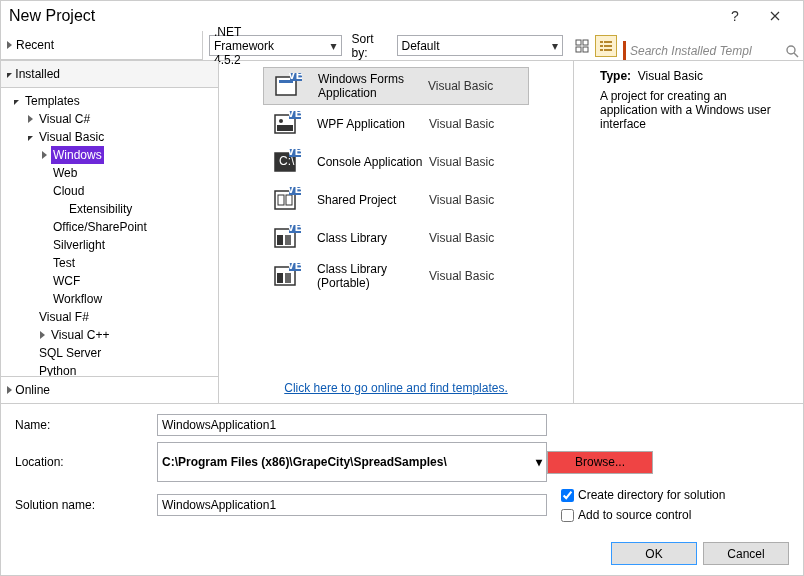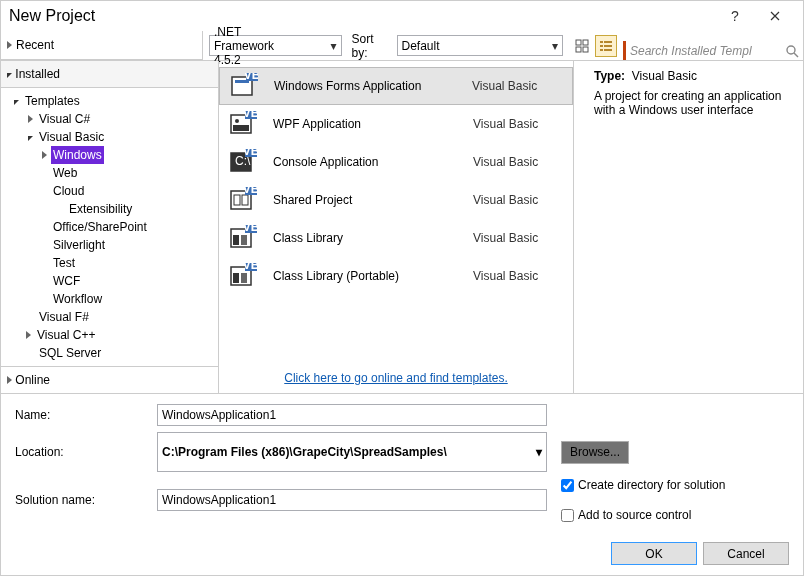--- a/index.html
+++ b/index.html
@@ -14,51 +14,51 @@
 .center-toolbar { flex: 1; display: flex; align-items: center; padding: 0 6px; gap: 4px;}
 .combo { border: 1px solid #abadb3; background: #fff; height: 21px; display: flex; align-items: center; padding: 0 4px; gap: 48px; }
 .combo .arrow { margin-left: 6px; color: #333; }
 .sortlabel { margin: 0 2px 0 6px; }
 .view-btns { display: flex; gap: 2px; margin-left: 4px; }
 .view-btn { width: 22px; height: 22px; border: 1px solid transparent; display: flex; align-items: center; justify-content: center; }
 .view-btn.active { border-color: #c9a83c; background: #fdf1ce; }
 .searchbox { flex: 0 0 132px; border-left: 3px solid #c2410c; display: flex; align-items: center; padding: 0 4px; margin-top: 10px; }
 .searchbox input { border: none; outline: none; flex: 1; font-size: 12px; color: #333; }
 .searchbox input::placeholder { color: #888; font-style: italic; }
-.main { flex: 1; display: flex; min-height: 0; }
+.main { flex: 1; display: flex; min-height: 0; gap: 44px; }
 .sidebar { width: 218px; border-right: 1px solid #ccc; display: flex; flex-direction: column; }
 .sidebar-section { border-bottom: 1px solid #ccc; padding: 6px; display: flex; align-items: center; }
 .sidebar-section.active { background: #f5f5f5; }
 .tree-wrap { flex: 1; overflow: hidden; padding: 4px 0; }
 .tree { list-style: none; }
 .tree li { white-space: nowrap; line-height: 18px;  }
 .tree .row { display: flex; align-items: center; height: 18px; padding-right: 4px; cursor: default; }
 .tree .tw { width: 14px; display: inline-flex; justify-content:center; color: #666; }
 .tree .label { padding: 0 2px; }
 .tree .selected { background: #6d28d9; color: #fff; }
 .center { flex: 1; display: flex; flex-direction: column; min-width: 0; }
 .template-list { flex: 1; overflow: auto; padding: 6px 0; }
 .template-row { display: flex; align-items: center; height: 38px; padding: 0 10px; }
 .template-row.selected { background: #e5e5e5; border: 1px solid #bbb;  }
 .template-row .ticon { width: 26px; height: 26px; margin-right: 18px; position: relative; flex-shrink:0; }
 .template-row .tname { flex: 1; }
 .template-row .tlang { width: 90px; text-align: left; color: #333; }
 .online-link { text-align: center; padding: 8px 0; }
 .online-link a { color: #0e5bb3; text-decoration: underline; }
-.detail { width: 230px; border-left: 1px solid #ccc; padding: 8px 20px; }
+.detail { width: 230px; border-left: 1px solid #ccc; padding: 8px 26px; }
 .detail .typerow { margin-bottom: 6px; }
 .detail .typerow b { font-weight: bold; }
 .bottom { border-top: 1px solid #ccc; padding: 10px 14px 8px 14px; }
 .form-row { display: flex; align-items: center; margin-bottom: 6px; }
 .form-row .flabel { width: 142px; }
 .form-row input[type=text] { height: 22px; border: 1px solid #abadb3; padding: 0 4px; flex: 0 0 390px; outline: none; }
 .form-row .loc-combo { flex:0 0 390px;  border:1px solid #abadb3; height:40px; display:flex; align-items:center; padding:16px 4px;font-weight:bold;}
 .form-row .loc-combo span.txt{flex:1;}
-.form-row .browse-btn { margin-left: 14px; width: 68px; height: 23px; border: 1px solid #adadad; background: #737373; }
-.checks { margin-left: 14px; display:flex; flex-direction:column; gap:16px; }
+.form-row .browse-btn { width: 106px; height: 23px; border: 1px solid #adadad; background: #ef4444; }
+.checks { margin-left: 14px; display:flex; flex-direction:column; gap:6px; }
 .checks label { display: flex; align-items: center; gap: 4px; }
 .btn-row { display: flex; justify-content: flex-end; gap: 6px; padding: 6px 14px 10px; }
 .btn-row button { width: 86px; height: 23px; border: 1px solid #adadad; background: #e1e1e1; }
 .btn-row button.primary { border-color: #3399ff; }
 .tri::before{content:"";display:inline-block;border-style:solid;}
 .tri.right::before{border-width:4px 0 4px 5px;border-color:transparent transparent transparent #666;}
 .tri.downfill::before{border-width:5px 5px 0 0;border-color:#333 transparent transparent transparent;transform:rotate(0);}
 .help{font-size:14px;color:#444;}
 </style>
 </head>
@@ -210,21 +210,21 @@
                   </li>
                 </ul>
             </li>
             <li>
                 <div class="row" style="padding-left:22px">
                   <span class="tw"></span>
                   <span class="label">Visual F#</span>
                 </div>
               </li>
             <li>
-                <div class="row" style="padding-left:20px">
+                <div class="row" style="padding-left:34px">
                   <span class="tw">
                     <span class="tri right"></span>
                   </span>
                   <span class="label">Visual C++</span>
                 </div>
               </li>
             <li>
                 <div class="row" style="padding-left:22px">
                   <span class="tw"></span>
                   <span class="label">SQL Server</span>

